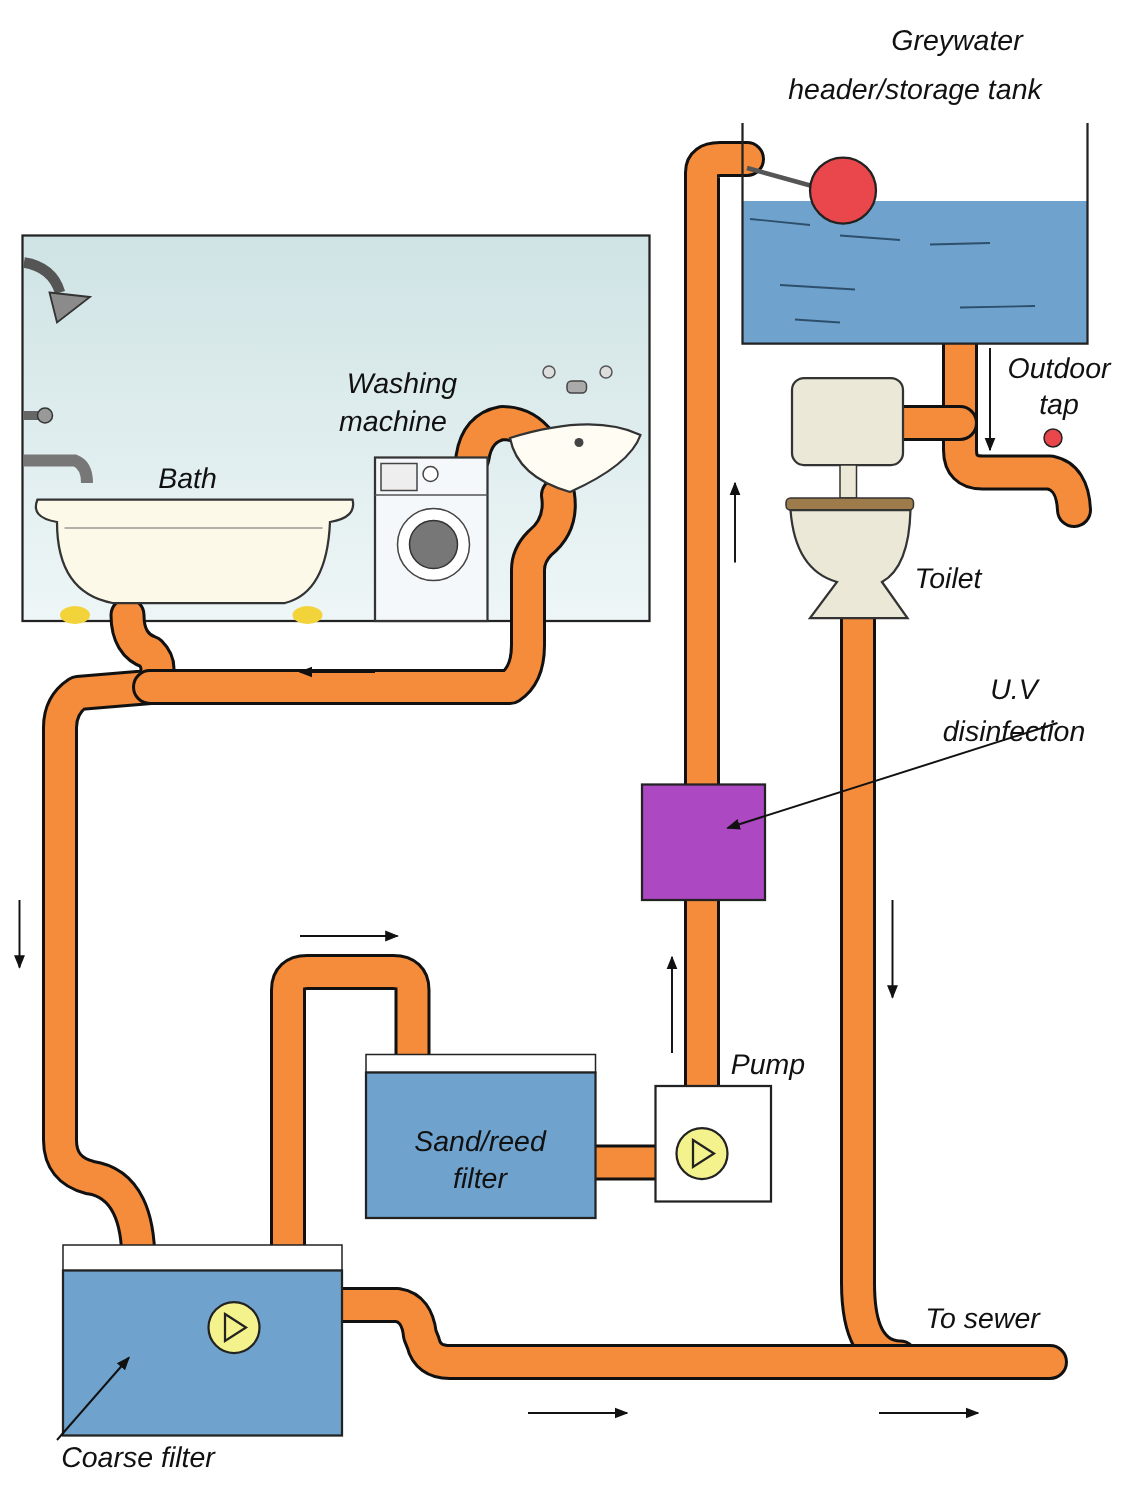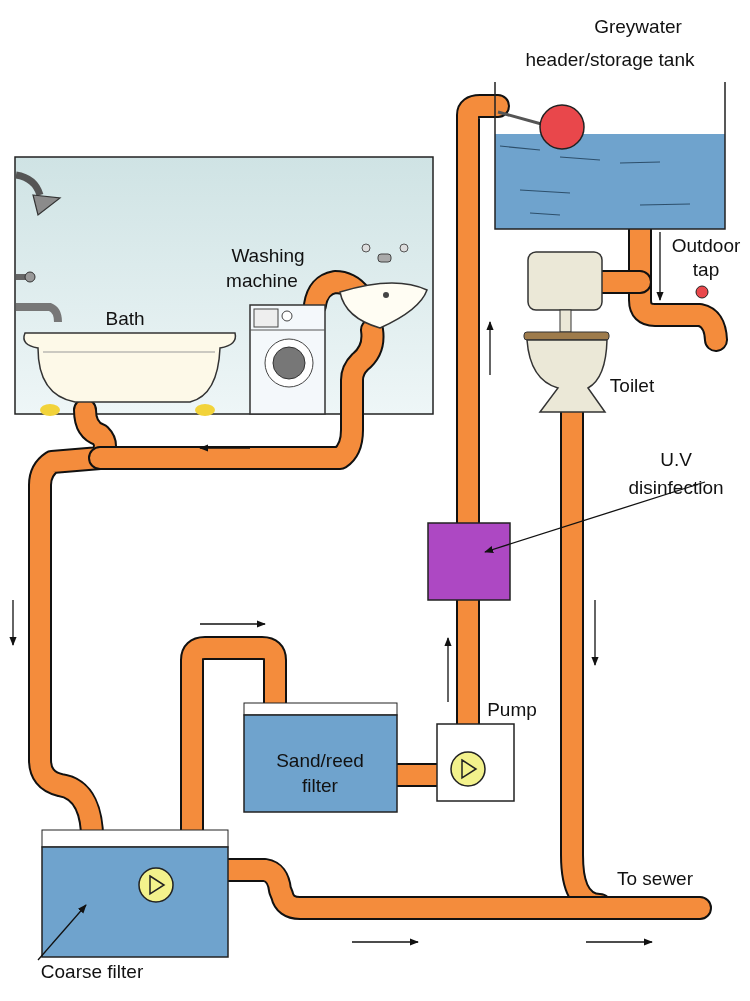--- a/index.html
+++ b/index.html
@@ -1,16 +1,16 @@
 <!DOCTYPE html>
 <html><head>
 <meta charset="utf-8">
 <style>
   html,body{margin:0;padding:0;background:#fff;}
-  #stage{position:relative;width:750px;height:1001px;overflow:hidden;background:#fff;}
+  #stage{position:relative;width:750px;height:1001px;overflow:hidden;background:#fff;font-style:italic;}
   svg{position:absolute;left:0;top:0;}
   .lbl{font-family:"Liberation Sans",sans-serif;fill:#111;font-size:19px;}
   .pipe{fill:none;stroke:#111;stroke-linecap:round;stroke-linejoin:round;}
   .pipe-in{fill:none;stroke:#f48c3c;stroke-linecap:round;stroke-linejoin:round;}
 </style>
 </head>
 <body>
 
 <div id="stage">
 <svg width="750" height="1001" viewBox="0 0 750 1001">

